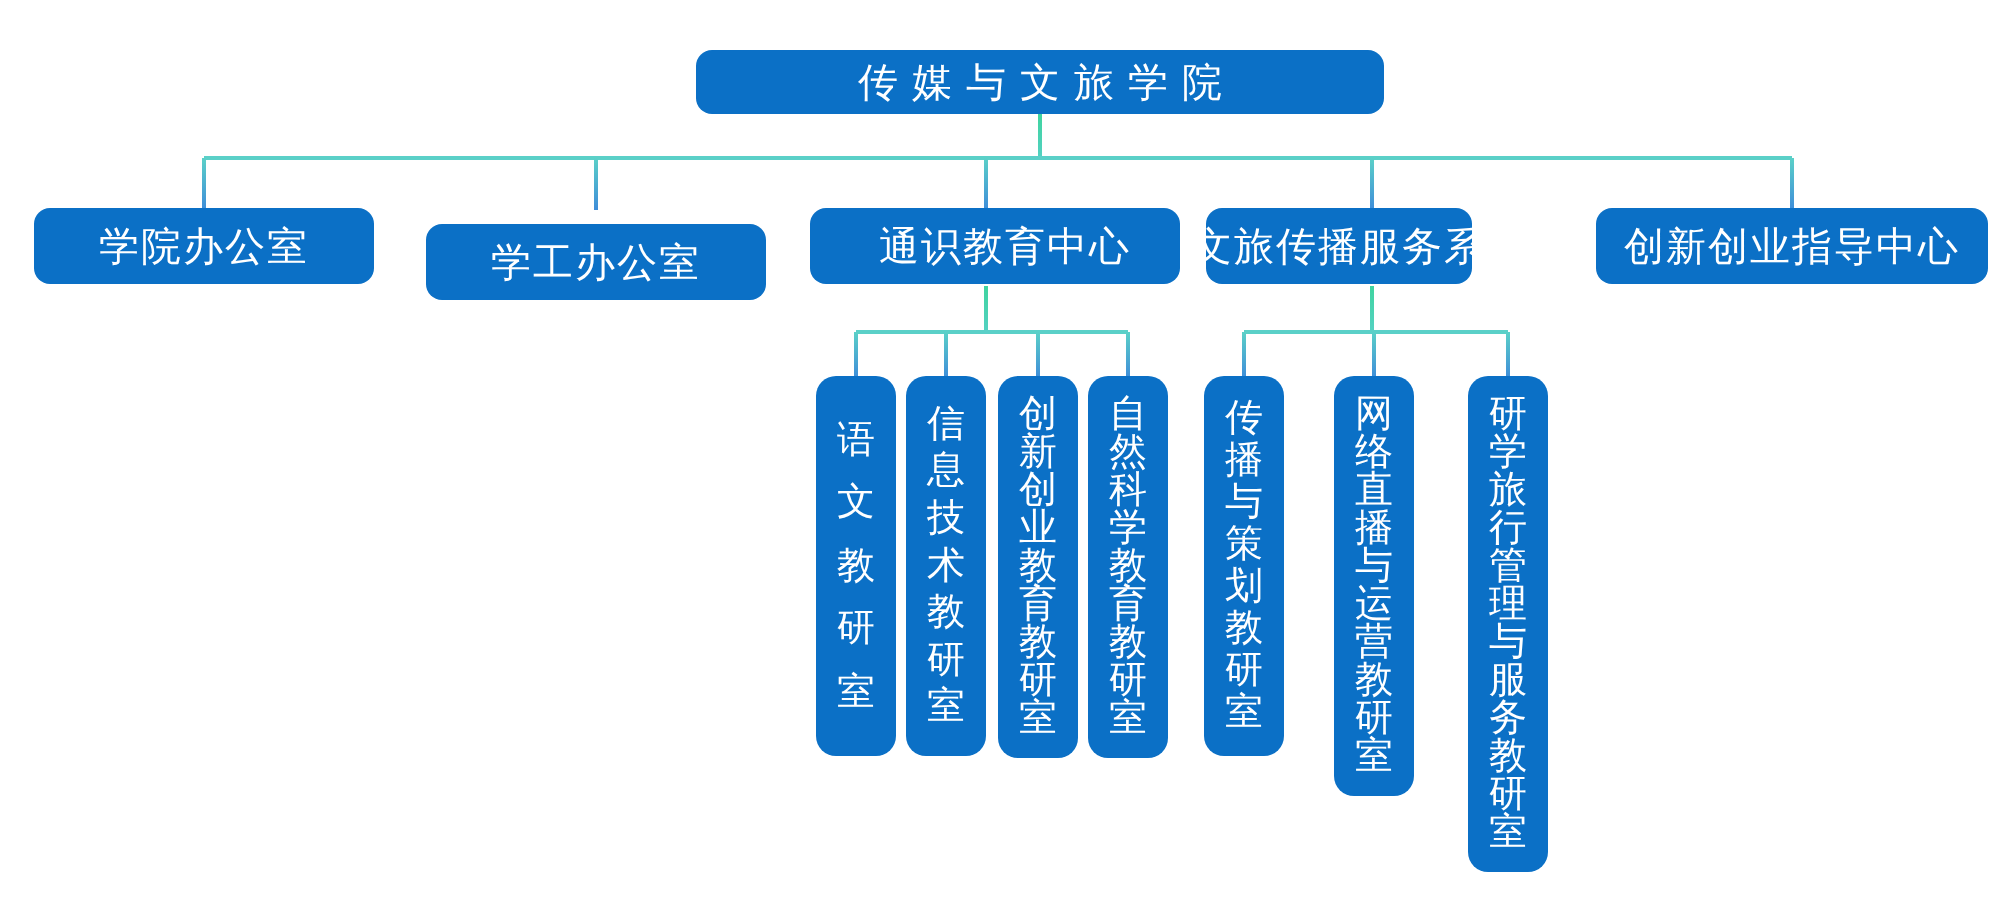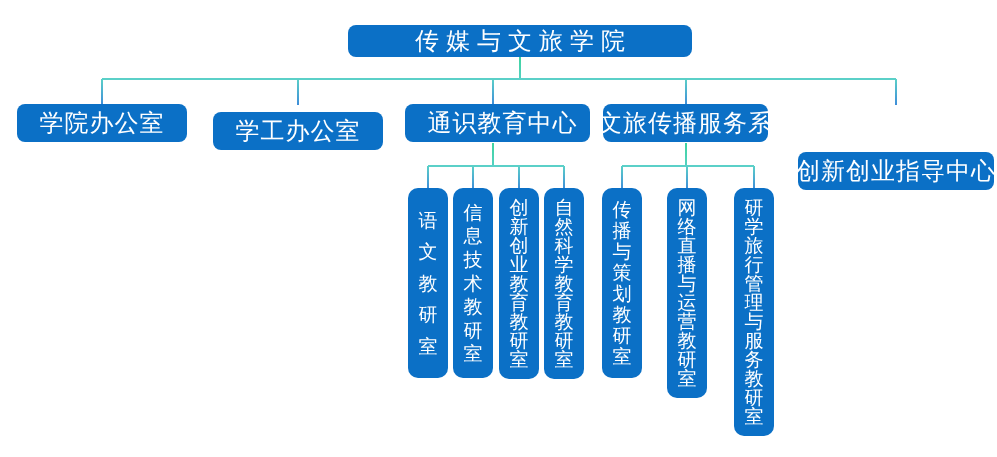--- a/index.html
+++ b/index.html
@@ -4,21 +4,21 @@
 <style>
   html,body{margin:0;padding:0;background:#ffffff;}
   .stage{
     position:relative;width:997px;height:457px;background:#ffffff;
     font-family:"Liberation Sans",sans-serif;overflow:hidden;
   }
   .links{position:absolute;left:0;top:0;}
   .node{
     position:absolute;background:#0b70c6;color:#ffffff;
     display:flex;align-items:center;justify-content:center;
-    border-radius:8px;font-size:24px;font-weight:500;cursor:pointer;
+    border-radius:8px;font-size:20px;font-weight:500;cursor:pointer;
     white-space:nowrap;
   }
   .root-node{letter-spacing:7px;padding-left:7px;box-sizing:border-box;}
   .lvl2{letter-spacing:1px;}
   .vnode{
     position:absolute;width:40px;min-height:190px;box-sizing:border-box;
     background:#0b70c6;color:#ffffff;border-radius:10px;
     display:flex;flex-direction:column;justify-content:space-evenly;align-items:center;
     padding:10px 0;font-size:19px;line-height:19px;font-weight:500;cursor:pointer;
   }
@@ -75,22 +75,22 @@
       <line x1="687" y1="166" x2="687" y2="189" stroke="url(#gv-sub)"></line>
       <line x1="754" y1="166" x2="754" y2="189" stroke="url(#gv-sub)"></line>
     </g>
   </svg>
 
   <div class="node root-node" style="left:348px;top:25px;width:344px;height:32px;">传媒与文旅学院</div>
 
   <div class="node lvl2" style="left:17px;top:104px;width:170px;height:38px;">学院办公室</div>
   <div class="node lvl2" style="left:213px;top:112px;width:170px;height:38px;">学工办公室</div>
   <div class="node lvl2" style="left:405px;top:104px;width:175px;height:38px;padding-left:10px;">通识教育中心</div>
-  <div class="node lvl2" style="left:603px;top:104px;width:165px;height:38px;">文旅传播服务系</div>
-  <div class="node lvl2" style="left:798px;top:104px;width:196px;height:38px;margin-top:48px;">创新创业指导中心</div>
+  <div class="node lvl2" style="left:603px;top:104px;width:133px;height:38px;">文旅传播服务系</div>
+  <div class="node lvl2" style="left:798px;top:104px;width:196px;height:38px;">创新创业指导中心</div>
 
   <div class="vnode" style="left:408px;top:188px;">
       <span>语</span>
       <span>文</span>
       <span>教</span>
       <span>研</span>
       <span>室</span>
     </div>
   <div class="vnode" style="left:453px;top:188px;">
       <span>信</span>

